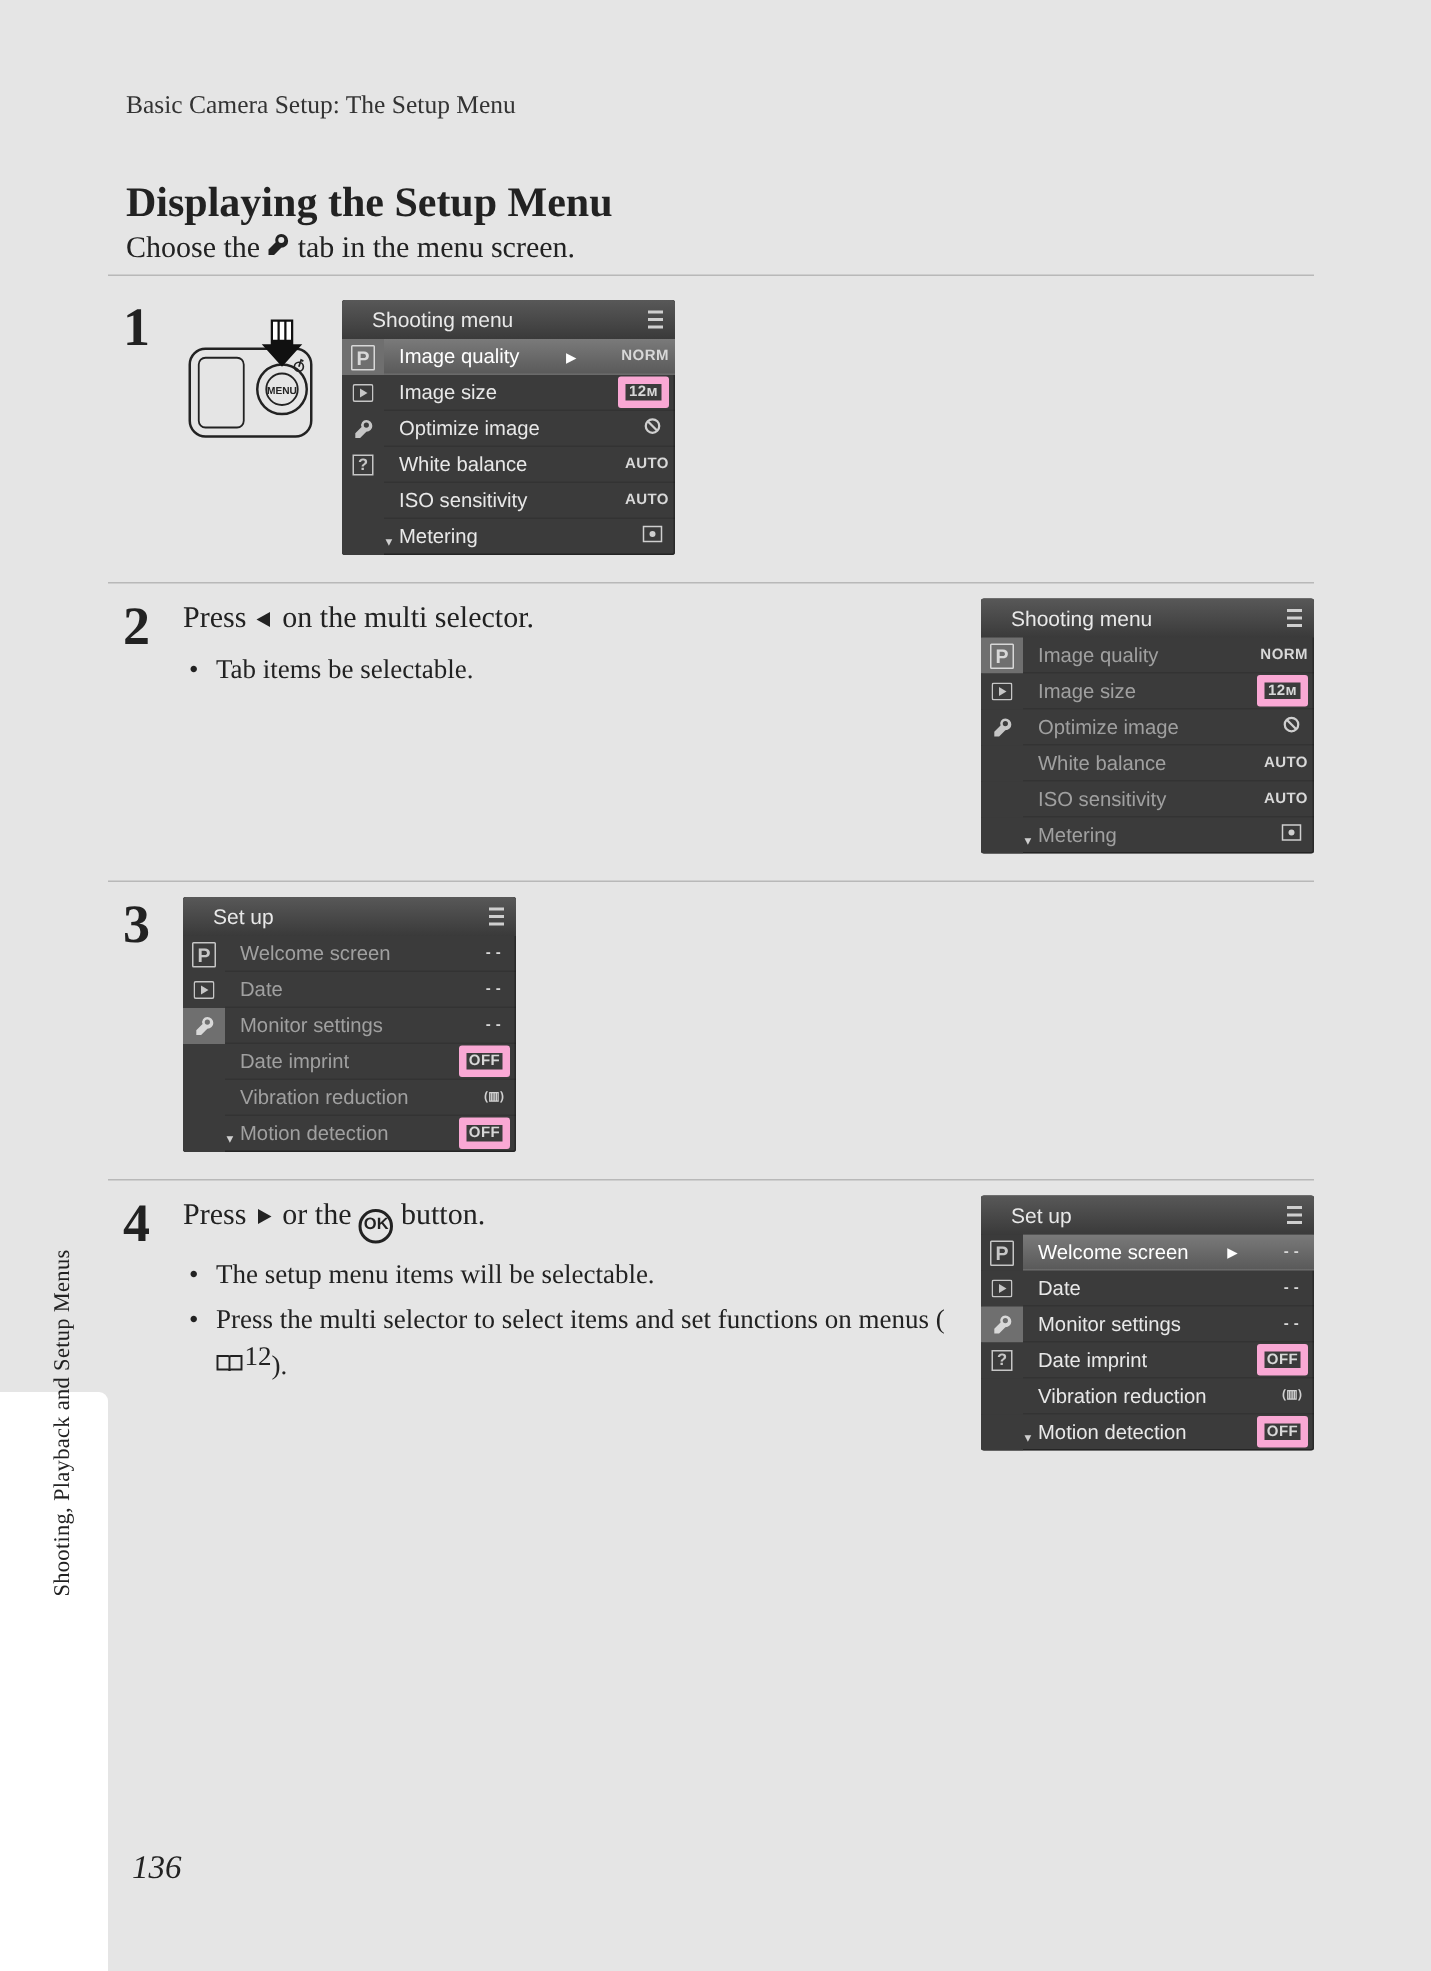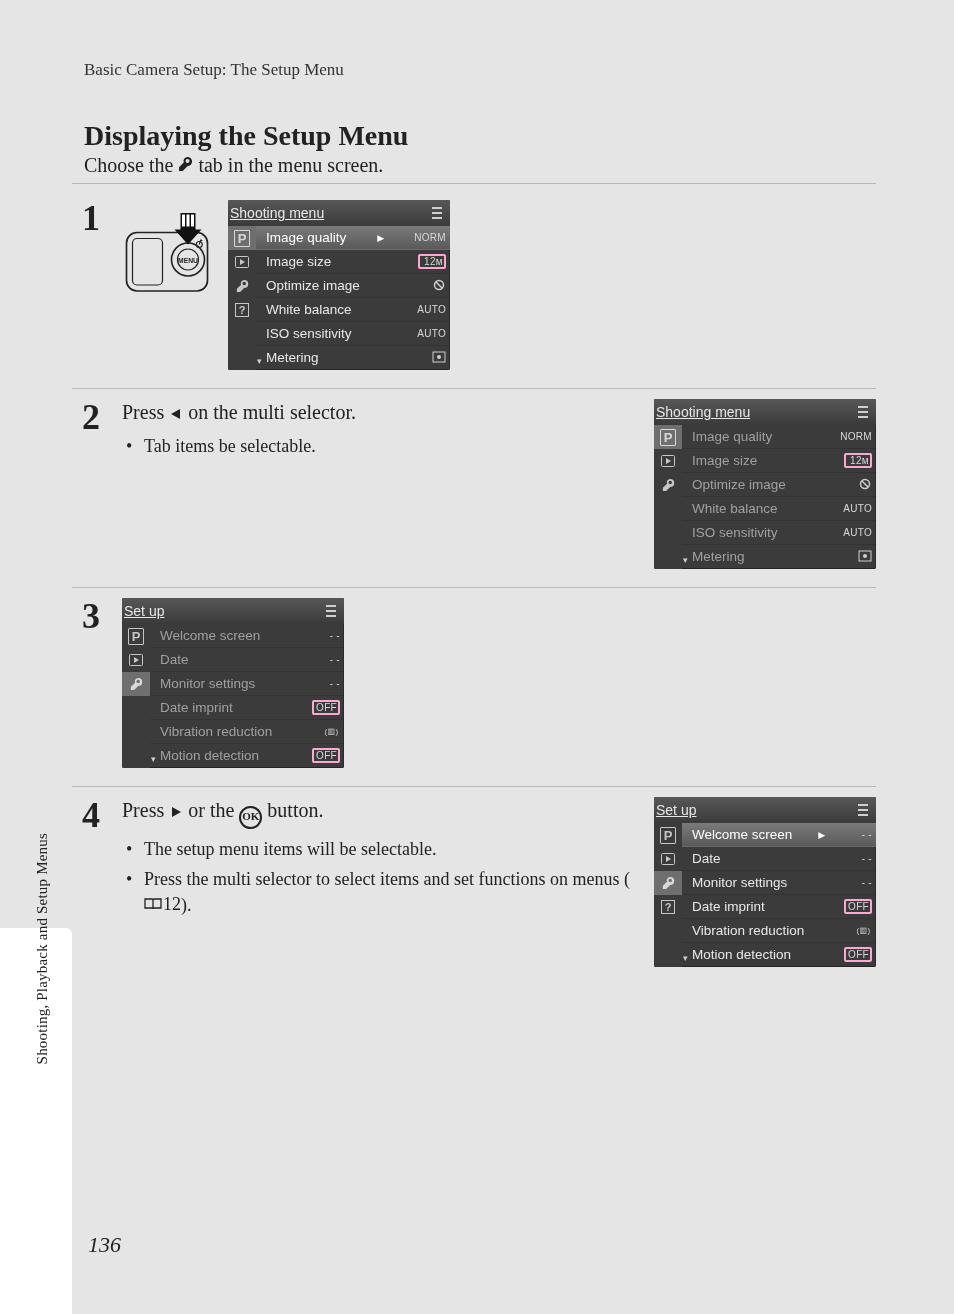--- a/index.html
+++ b/index.html
@@ -48,65 +48,64 @@
   
   .step{display:flex;gap:22px;padding:10px 0 18px 0;position:relative}
   .step+.step{border-top:1px solid var(--rule)}
   .num{font-size:36px;font-weight:700;line-height:1;min-width:28px;text-align:right}
   .body{flex:1;font-size:20px;line-height:1.35}
   .body .lead{font-size:20px}
   ul.bul{list-style:none;padding:0;margin:8px 0 0 0}
   ul.bul li{position:relative;padding-left:22px;font-size:18px;margin:6px 0}
   ul.bul li::before{content:"•";position:absolute;left:4px;top:0;font-size:18px}
   .icon{display:inline-block;vertical-align:-2px}
-  .bookref{display:inline-flex;align-items:center;gap:1px}
+  .bookref{display:inline-flex;align-items:flex-end;gap:1px}
   .bookref svg{vertical-align:-2px}
   .menu-word{font-family:Arial,Helvetica,sans-serif;font-weight:700;font-size:18px;letter-spacing:0.5px}
-  .ok-btn{display:inline-block;border:2px solid #222;border-radius:50%;width:19px;height:19px;line-height:17px;text-align:center;font-size:11px;font-weight:700;font-family:Liberation Serif, serif;vertical-align:-3px}
+  .ok-btn{display:inline-block;border:2px solid #222;border-radius:50%;width:19px;height:19px;line-height:17px;text-align:center;font-size:11px;font-weight:700;font-family:Liberation Sans, sans-serif;vertical-align:-3px}
   
   .cam{width:90px;margin:10px 6px 0 auto}
   
   .rhs{display:flex;flex-direction:column;gap:6px;align-items:flex-end}
   .screen{
     width:222px;background:var(--screen-bg);
     border-radius:2px;font-family:Arial,Helvetica,sans-serif;
     font-size:13.5px;color:var(--screen-text);
     box-shadow:inset 0 0 0 1px #2a2a2a;
     overflow:hidden;
   }
   .screen .hdr{
     display:flex;justify-content:space-between;align-items:center;
-    padding:5px 8px 5px 2px;background:linear-gradient(#585858,#3a3a3a);
+    padding:5px 8px 5px 20px;background:linear-gradient(#585858,#3a3a3a);
     font-size:14px;
-    text-decoration:underline;
   }
   .screen .hdr .bars{display:inline-block;width:10px;height:12px;background:
     linear-gradient(#cfcfcf,#cfcfcf) 0 0/10px 2px no-repeat,
     linear-gradient(#cfcfcf,#cfcfcf) 0 5px/10px 2px no-repeat,
     linear-gradient(#cfcfcf,#cfcfcf) 0 10px/10px 2px no-repeat}
   .screen .cols{display:flex}
   .tabs{width:28px;display:flex;flex-direction:column}
   .tab{height:24px;display:flex;align-items:center;justify-content:center;background:var(--screen-bg);color:#c6c6c6;font-size:12px}
   .tab.sel{background:#6f6f6f;color:#fff}
   .rows{flex:1}
   .row{
     display:flex;align-items:center;justify-content:space-between;
     height:23px;padding:0 4px 0 10px;color:var(--screen-text);
     border-bottom:1px solid rgba(0,0,0,0.12);
     position:relative;
   }
-  .row .val{font-size:10px;font-weight:400;letter-spacing:0.3px;color:#d8d8d8;min-width:22px;text-align:right}
+  .row .val{font-size:10px;font-weight:700;letter-spacing:0.3px;color:#d8d8d8;min-width:22px;text-align:center}
   .screen.dim .row{color:var(--screen-dim)}
   .row.hi{background:linear-gradient(#7a7a7a,#5a5a5a);color:#fff}
   .row .tri{margin-right:-1px}
   .row .scrolldown{position:absolute;left:1px;bottom:3px;font-size:9px;color:#cfcfcf}
   .rows .row:last-child .scrolldown{display:inline}
   .scrolldown{display:none}
   .sneaky{font-size:9px}
-  .val-box{border:2px solid #f9a8d4;border-radius:2px;padding:0 1px;font-size:9.5px}
+  .val-box{border:5px solid #f9a8d4;border-radius:2px;padding:0 1px;font-size:9.5px}
   .wrench{display:inline-block}
 </style>
 </head>
 <body>
 
 <div class="page">
   <div class="whitecut"></div>
   <div class="sidetab">Shooting, Playback and Setup Menus</div>
   <div class="pagenum">136</div>
 

